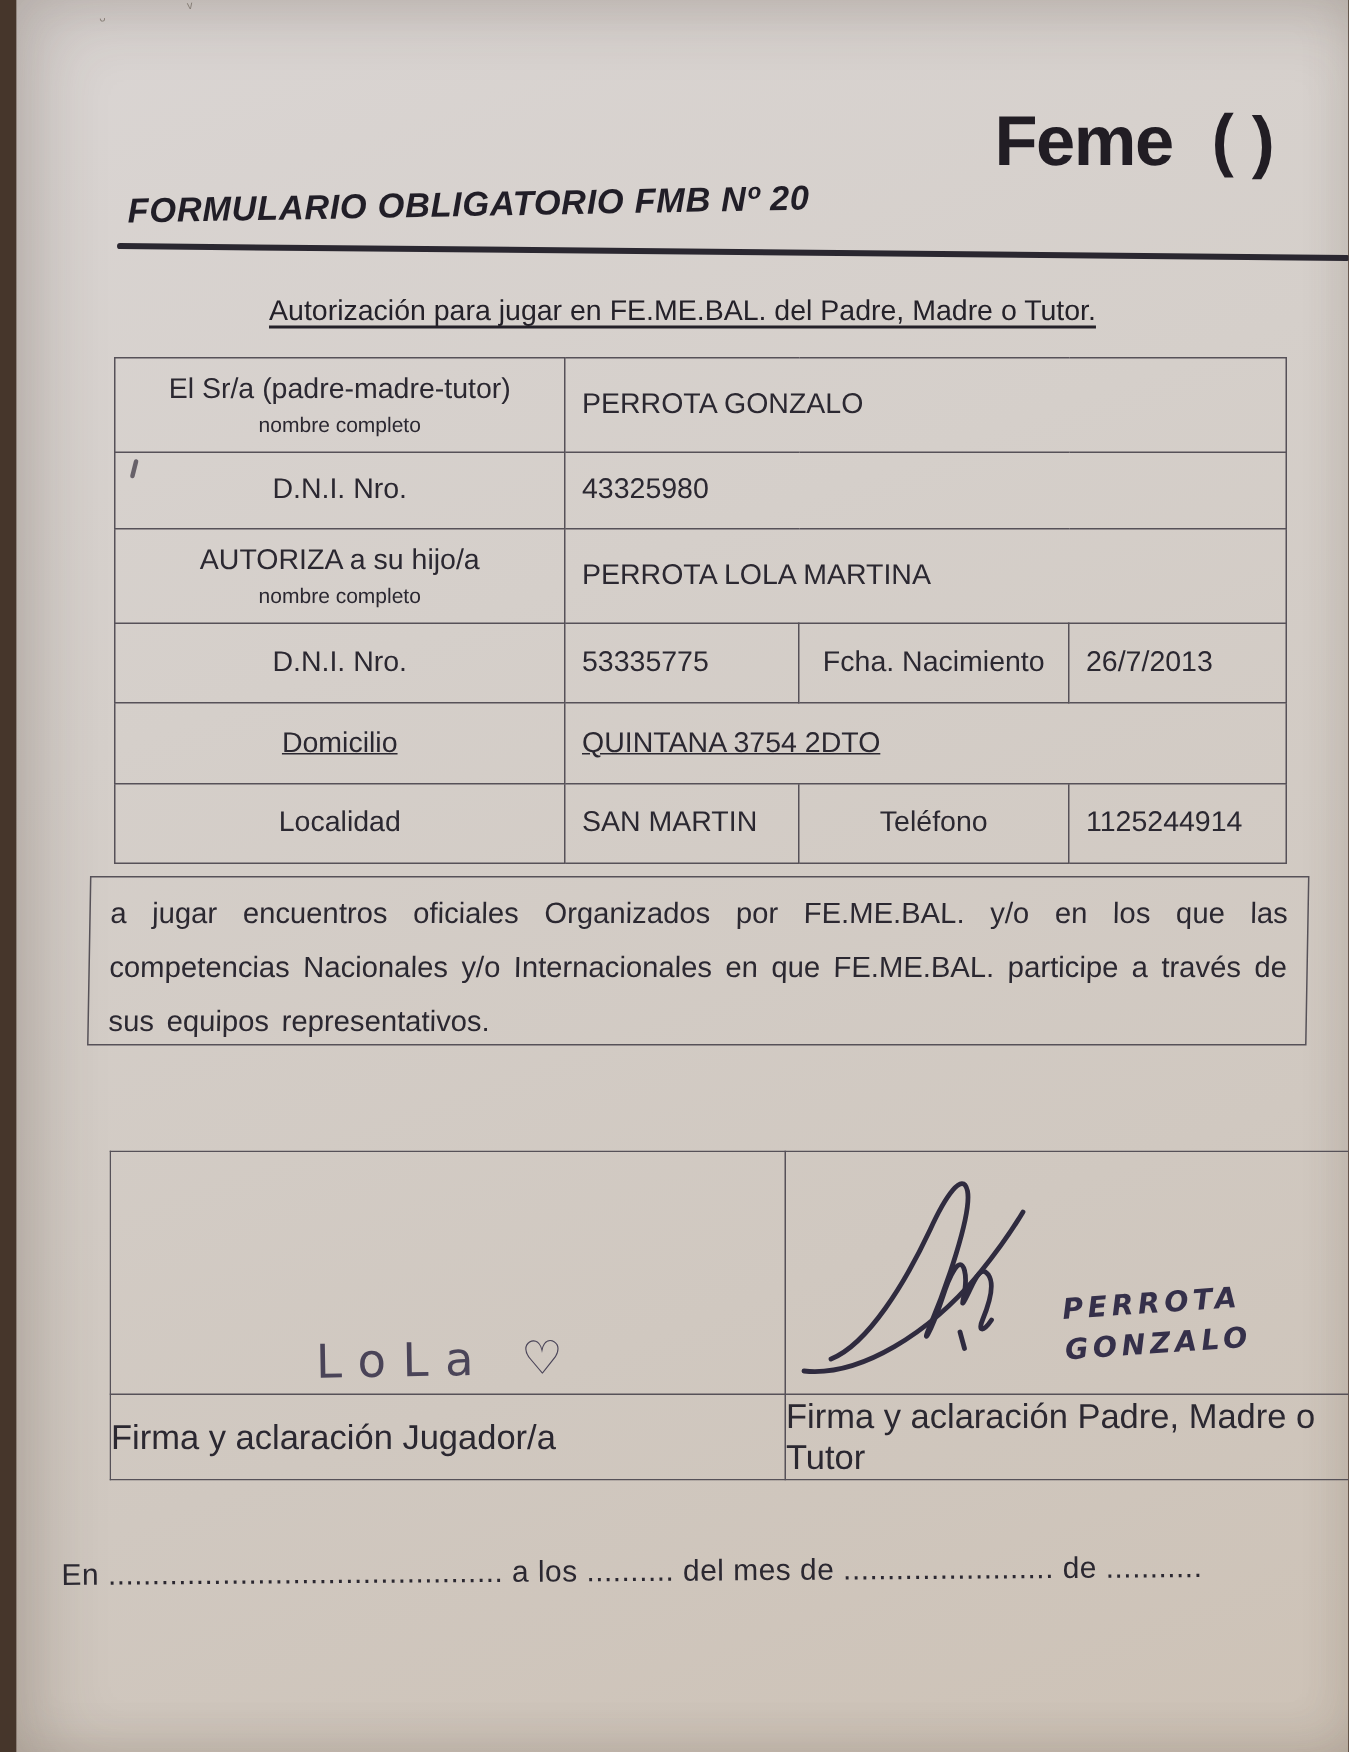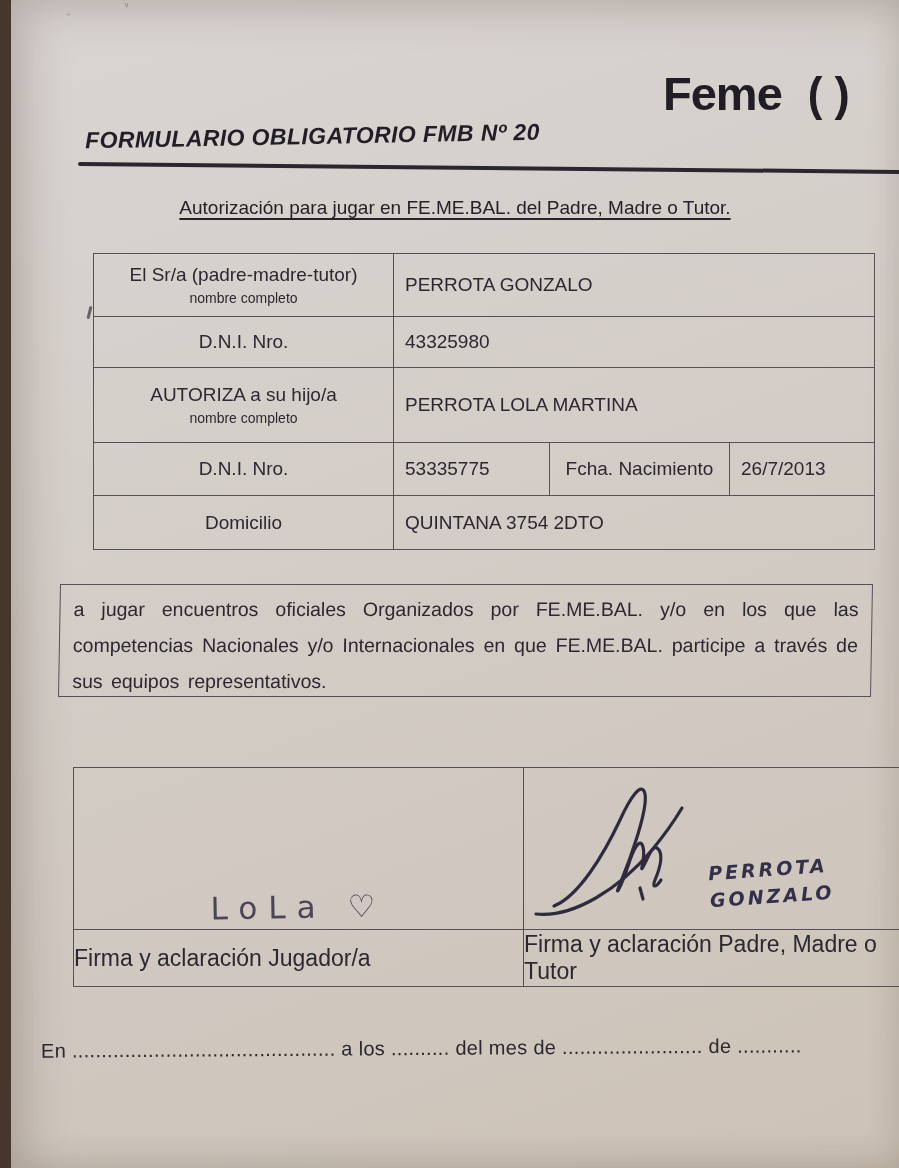--- a/index.html
+++ b/index.html
@@ -29,28 +29,28 @@
   .heading{ position:absolute; left:74px; top:123px; font-size:23px; font-weight:bold; font-style:italic;
             color:#211e27; letter-spacing:.4px; transform:rotate(-1.1deg); }
   .heading-rule{ position:absolute; left:67px; top:166px; width:822px; height:4px; background:#2a2730;
                  transform:rotate(.55deg); border-radius:2px; }
 
   
   .subtitle{ position:absolute; left:0; right:0; top:197px; text-align:center; font-size:19px; font-weight:normal;
              color:#242129; text-decoration:underline; text-underline-offset:4px; text-decoration-thickness:2px; }
 
   
-  table.main{ position:absolute; left:82px; top:238px; width:781px; border-collapse:collapse; table-layout:fixed;
-              color:#2b2831;margin-top:15px; }
+  table.main{ position:absolute; left:65px; top:238px; width:781px; border-collapse:collapse; table-layout:fixed;
+              color:#2b2831; }
   table.main td{ border:1.6px solid #565158; vertical-align:middle; }
   td.lbl{ text-align:center; font-size:19px; }
   td.lbl .sub{ font-size:14px; margin-top:4px; }
   td.val{ font-size:19px; padding-left:11px; }
-  .r1{ height:63px; } .r2{ height:51px; } .r3{ height:75px; }
-  .r4{ height:53px; } .r5{ height:54px; } .r6{ height:53px; }
+  .r1{ height:63px; } .r2{ height:51px; } .r3{ height:63px; }
+  .r4{ height:53px; } .r5{ height:54px;text-decoration:underline; } .r6{ height:53px; }
   .tick{ position:absolute; left:77px; top:306px; width:3px; height:13px; background:#4b4550; transform:rotate(14deg); border-radius:2px; opacity:.8;}
 
   
   .parabox{ position:absolute; left:48px; top:584px; width:813px; height:113px;
             border:1.4px solid #565158; padding:6px 13px 0 13px; transform:skewX(-1deg); }
   .parabox p{ font-size:19.5px; line-height:36px; color:#2b2831; text-align:justify; word-spacing:3px; }
 
   
   .note{ position:absolute; left:30px; top:713px; width:852px; font-size:18px; color:#2b2831; letter-spacing:.2px; }
 
@@ -118,20 +118,26 @@
     <tr class="r4">
       <td class="lbl">D.N.I. Nro.</td>
       <td class="val">53335775</td>
       <td class="lbl">Fcha. Nacimiento</td>
       <td class="val">26/7/2013</td>
     </tr>
     <tr class="r5">
       <td class="lbl">Domicilio</td>
       <td class="val" colspan="3">QUINTANA 3754 2DTO</td>
     </tr>
+    <tr class="r6">
+      <td class="lbl">Localidad</td>
+      <td class="val">SAN MARTIN</td>
+      <td class="lbl">Teléfono</td>
+      <td class="val">1125244914</td>
+    </tr>
   </tbody>
     </table>
   <div class="tick"></div>
 
   <div class="parabox">
     <p>a jugar encuentros oficiales Organizados por FE.ME.BAL. y/o en los que las competencias Nacionales y/o Internacionales en que FE.ME.BAL. participe a través de sus equipos representativos.</p>
   </div>
 
 
   <div class="sigwrap">

